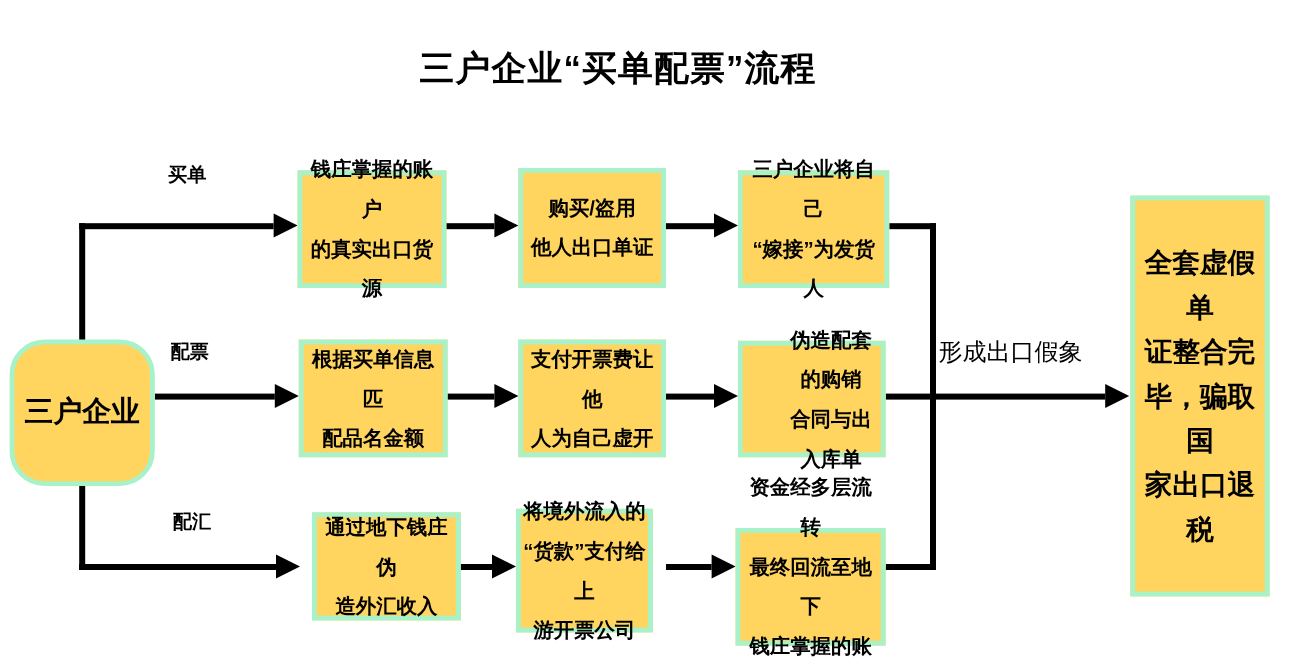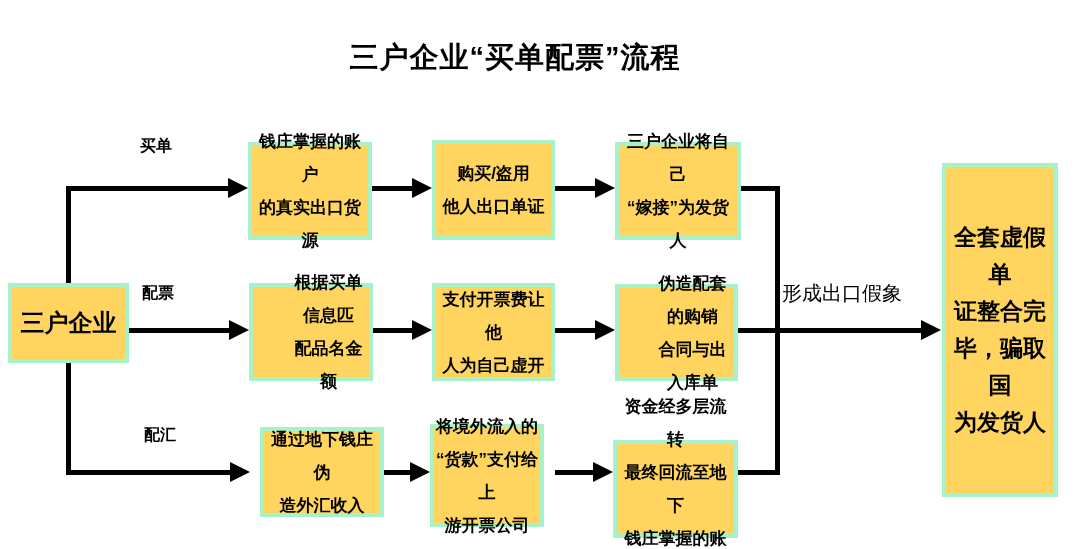--- a/index.html
+++ b/index.html
@@ -74,43 +74,43 @@
 
   <div class="hline" style="left:738px;top:328px;width:183px;"></div>
   <div class="ah" style="left:921px;top:320px;"></div>
 
   <div class="blabel" style="left:140px;top:136px;">买单</div>
   <div class="blabel" style="left:142px;top:283px;">配票</div>
   <div class="blabel" style="left:144px;top:425px;">配汇</div>
 
   <div class="annot" style="left:782px;top:280px;">形成出口假象</div>
 
-  <div class="pbox srcbox" style="left:8px;top:283px;width:121px;height:80px;">三户企业</div>
+  <div class="pbox srcbox" style="left:8px;top:283px;width:121px;height:122px;border-radius:29px;">三户企业</div>
 
   <div class="pbox" style="left:248px;top:142px;width:124px;height:98px;">钱庄掌握的账户
 的真实出口货源</div>
   <div class="pbox" style="left:432px;top:140px;width:123px;height:100px;">购买/盗用
 他人出口单证</div>
   <div class="pbox" style="left:615px;top:142px;width:126px;height:98px;">三户企业将自己
 “嫁接”为发货人</div>
 
-  <div class="pbox" style="left:249px;top:283px;width:124px;height:98px;padding-left:35px;">根据买单信息匹
+  <div class="pbox" style="left:249px;top:283px;width:124px;height:98px;">根据买单信息匹
 配品名金额</div>
   <div class="pbox" style="left:432px;top:283px;width:123px;height:98px;">支付开票费让他
 人为自己虚开</div>
   <div class="pbox" style="left:615px;top:284px;width:123px;height:97px;padding-left:32px;">伪造配套的购销
 合同与出入库单</div>
 
   <div class="pbox" style="left:248px;top:427px;width:124px;height:90px;margin-left:12px;">通过地下钱庄伪
 造外汇收入</div>
   <div class="pbox" style="left:430px;top:424px;width:114px;height:103px;">将境外流入的
 “货款”支付给上
 游开票公司</div>
   <div class="pbox" style="left:613px;top:427px;width:125px;height:98px;margin-top:13px;">资金经多层流转
 最终回流至地下
 钱庄掌握的账户</div>
 
   <div class="pbox resultbox" style="left:942px;top:163px;width:116px;height:334px;">全套虚假单
 证整合完
 毕，骗取国
-为发货人</div>
+家出口退税</div>
 
 </div>
 
 </body></html>

